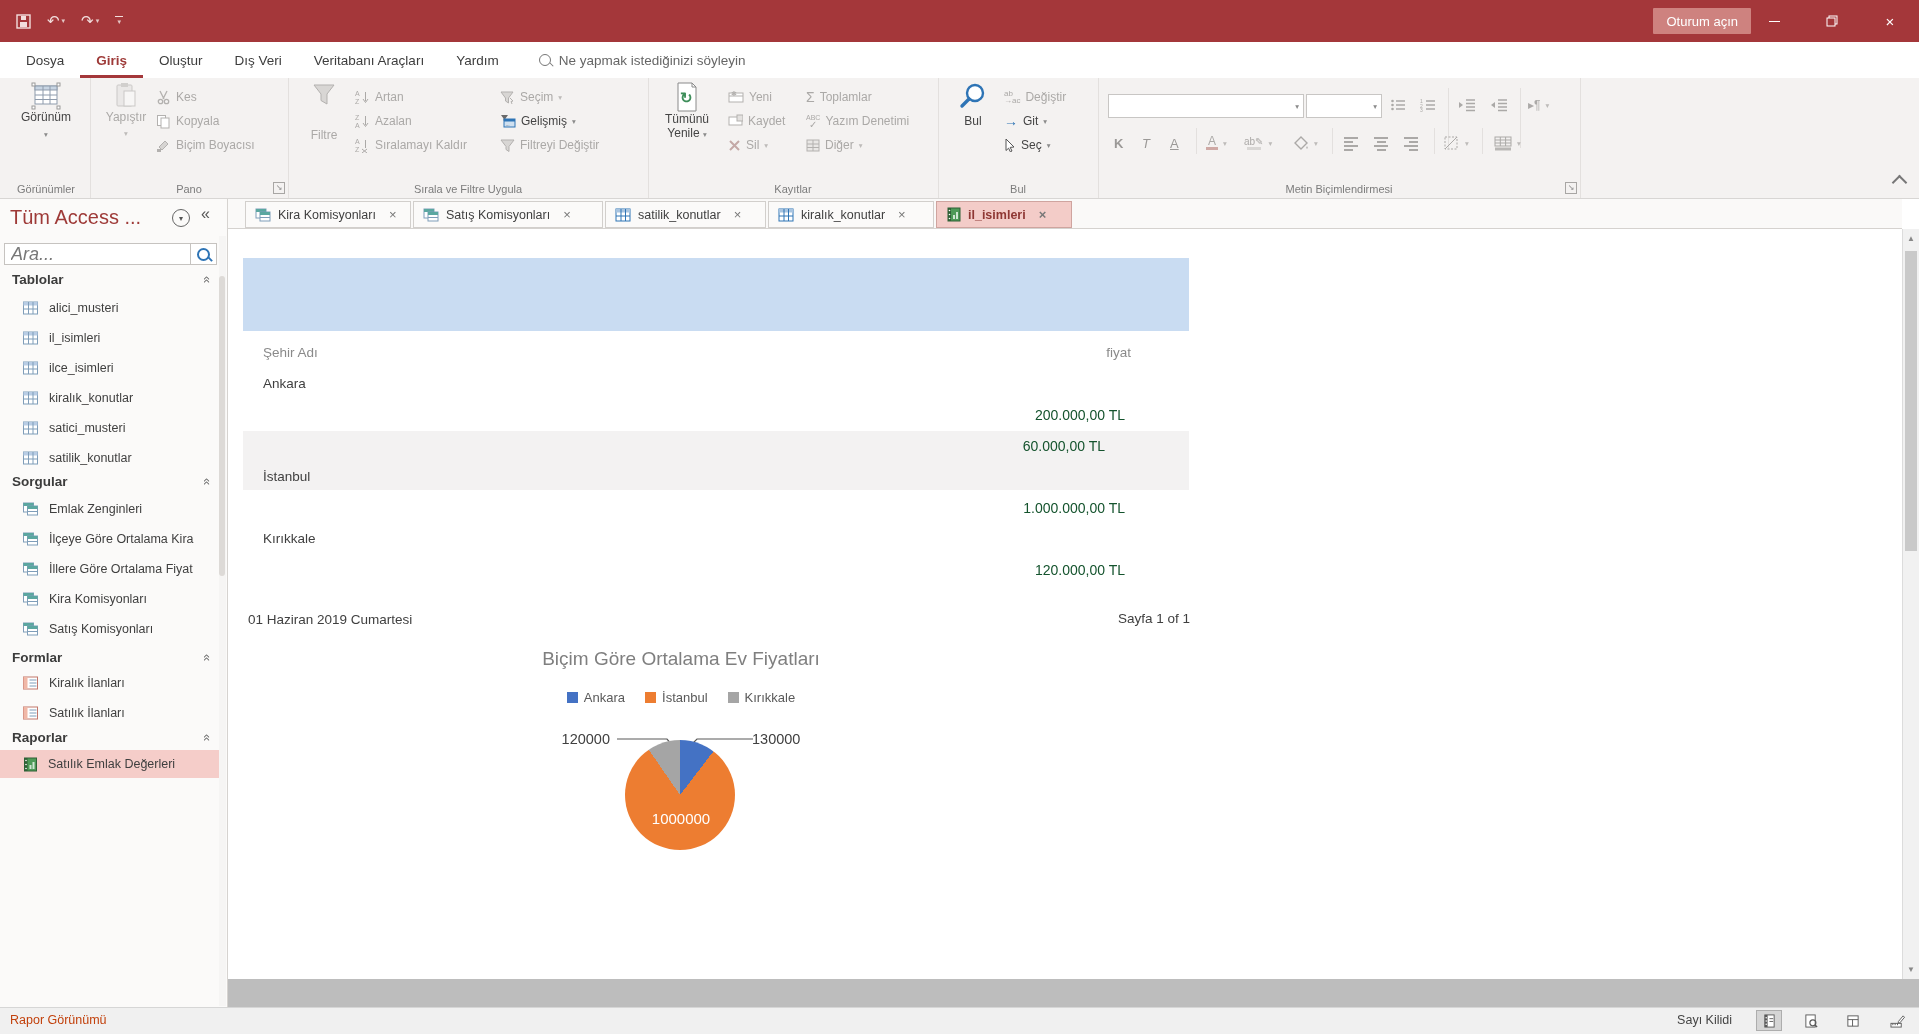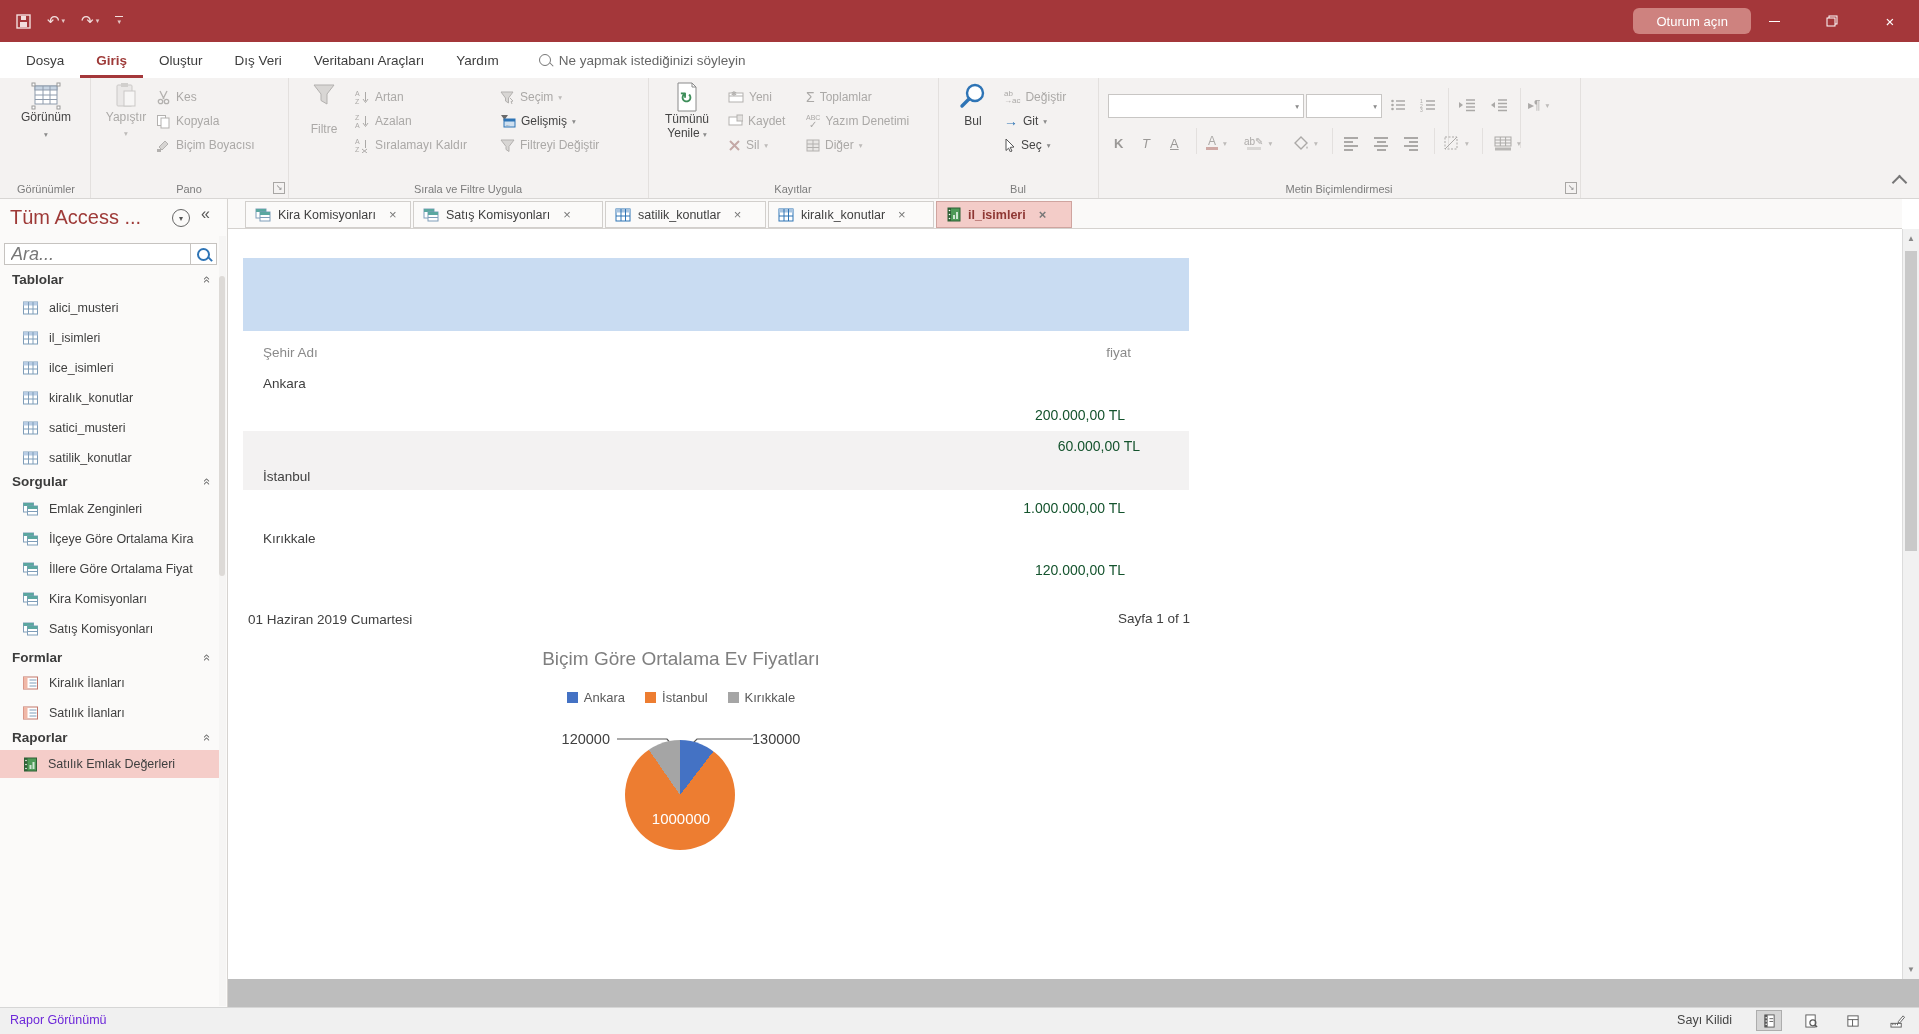--- a/index.html
+++ b/index.html
@@ -5,22 +5,22 @@
   html,body{margin:0;padding:0;background:#e8e8e8}
   #app{position:relative;width:1919px;height:1034px;background:#fff;overflow:hidden;
        font-family:"Liberation Sans",sans-serif;color:#444;font-size:13px}
   .abs{position:absolute}
   
   #titlebar{left:0;top:0;width:1919px;height:42px;background:#A4373A;display:flex;align-items:center;color:#fff}
   .qat{display:flex;align-items:center;gap:16px;padding-left:16px;width:190px;flex:none}
   .qat .g{color:#F2DEDD;font-size:15px;display:flex;align-items:center;gap:2px}
   .qat .dd{font-size:7px;color:#E4C6C5}
   #tb-title{flex:1;text-align:center;font-size:13px;color:#FCF4F4;white-space:nowrap;overflow:hidden}
-  #signin{position:absolute;right:168px;top:8px;height:26px;padding:0 23px;background:#CE827F;color:#fff;
-          font-size:13px;display:flex;align-items:center;border-radius:6px}
+  #signin{position:absolute;right:168px;top:8px;height:26px;padding:0 13px;background:#CE827F;color:#fff;
+          font-size:13px;display:flex;align-items:center;border-radius:1px}
   #winbtns{position:absolute;right:0;top:0;height:42px;display:flex}
   .winbtn{width:58px;height:42px;display:flex;align-items:center;justify-content:center;color:#fff;font-size:15px}
   .minbar{display:inline-block;width:11px;border-top:1px solid #fff}
   
   #rtabs{left:0;top:42px;width:1919px;height:36px;background:#fff;display:flex;align-items:stretch;padding-left:10px;box-sizing:border-box}
   .rtab{display:flex;align-items:center;padding:0 16px;font-size:13.5px;color:#3d3d3d}
   .rtab.active{color:#9E3A38;font-weight:bold;border-bottom:3px solid #A4373A;padding-top:3px}
   #tellme{display:flex;align-items:center;gap:8px;margin-left:24px;color:#666;font-size:13.5px}
   .magq{position:relative;display:inline-block;width:10px;height:10px;border:1.5px solid #777;border-radius:50%}
   .magq::after{content:"";position:absolute;left:9px;top:9px;width:5px;border-top:1.5px solid #777;transform:rotate(45deg)}
@@ -86,21 +86,21 @@
   .sw{display:inline-block;width:11px;height:11px;margin-right:6px;vertical-align:-1px}
   .plabel{position:absolute;font-size:14.5px;color:#404040;white-space:nowrap}
   #pie{position:absolute;left:397px;top:511px;width:110px;height:110px;border-radius:50%}
   #pie-inside{position:absolute;left:412px;top:581px;width:82px;text-align:center;font-size:15px;color:#fff}
   
   #vscroll{left:1902px;top:229px;width:17px;height:750px;background:#F1F1F1;border-left:1px solid #DCDCDC;box-sizing:border-box}
   #vthumb{position:absolute;left:2px;top:22px;width:12px;height:300px;background:#C9C9C9}
   .scar{position:absolute;left:0;width:16px;text-align:center;font-size:8px;color:#888}
   #hband{left:228px;top:979px;width:1691px;height:28px;background:#BDBDBD}
   #statusbar{left:0;top:1007px;width:1919px;height:27px;background:#F0F0F0;border-top:1px solid #D6D6D6;box-sizing:border-box}
-  #status-left{position:absolute;left:10px;top:5px;font-size:12.5px;color:#6d28d9}
+  #status-left{position:absolute;left:10px;top:5px;font-size:12.5px;color:#c2410c}
   #numlock{position:absolute;left:1640px;top:5px;width:92px;text-align:right;font-size:12.5px;color:#444}
   .vwbtn{position:absolute;top:2px;width:26px;height:21px;display:flex;align-items:center;justify-content:center}
   .vwbtn.active{background:#D5D5D5;border:1px solid #ADADAD;box-sizing:border-box}
 </style>
 </head>
 <body>
 
 <div id="app">
 
   <div id="titlebar" class="abs">
@@ -206,21 +206,21 @@
       </div>
       <div class="launcher">↘</div>
       <div class="rglabel">Pano</div>
     </div>
 
     <div class="rgroup" style="left:288px;width:360px">
       <div class="bigbtn dis" style="left:12px;width:48px">
         <svg width="28" height="26" viewBox="0 0 28 26">
             <path d="M4 3 H24 L17 12 V22 L11 18.5 V12 Z" fill="#D8D6D4" stroke="#B3B1AF"></path>
           </svg>
-        <span class="lbl" style="margin-top:14px">Filtre</span>
+        <span class="lbl" style="margin-top:20px">Filtre</span>
       </div>
       <div class="sb dis" style="left:66px;top:8px">
         <svg width="16" height="16" viewBox="0 0 16 16">
             <text x="1" y="7" font-size="7" fill="#ABA9A7">A</text>
             <text x="1" y="15" font-size="7" fill="#ABA9A7">Z</text>
             <path d="M11.5 3 V12" stroke="#ABA9A7" fill="none"></path>
             <path d="M9 10 L11.5 13.5 L14 10" fill="none" stroke="#ABA9A7"></path>
           </svg>
         <span>Artan</span>
       </div>
@@ -731,21 +731,21 @@
   <div id="content" class="abs">
     <div id="blueband"></div>
 
     <div class="rtxt rhdr" style="left:35px;top:116px">Şehir Adı</div>
     <div class="rtxt rhdr" style="left:772px;top:116px;width:131px;text-align:right">fiyat</div>
 
     <div class="rtxt" style="left:35px;top:147px">Ankara</div>
     <div class="rval" style="left:766px;top:178px">200.000,00 TL</div>
 
     <div id="grayband"></div>
-    <div class="rval" style="left:781px;top:209px">60.000,00 TL</div>
+    <div class="rval" style="left:746px;top:209px">60.000,00 TL</div>
     <div class="rtxt" style="left:35px;top:240px">İstanbul</div>
     <div class="rval" style="left:766px;top:271px">1.000.000,00 TL</div>
     <div class="rtxt" style="left:35px;top:302px">Kırıkkale</div>
     <div class="rval" style="left:766px;top:333px">120.000,00 TL</div>
 
     <div class="rtxt" style="left:20px;top:383px">01 Haziran 2019 Cumartesi</div>
     <div class="rtxt" style="left:831px;top:382px;width:131px;text-align:right">Sayfa 1 of 1</div>
 
     <div id="chart-title">Biçim Göre Ortalama Ev Fiyatları</div>
     <div id="legend">

